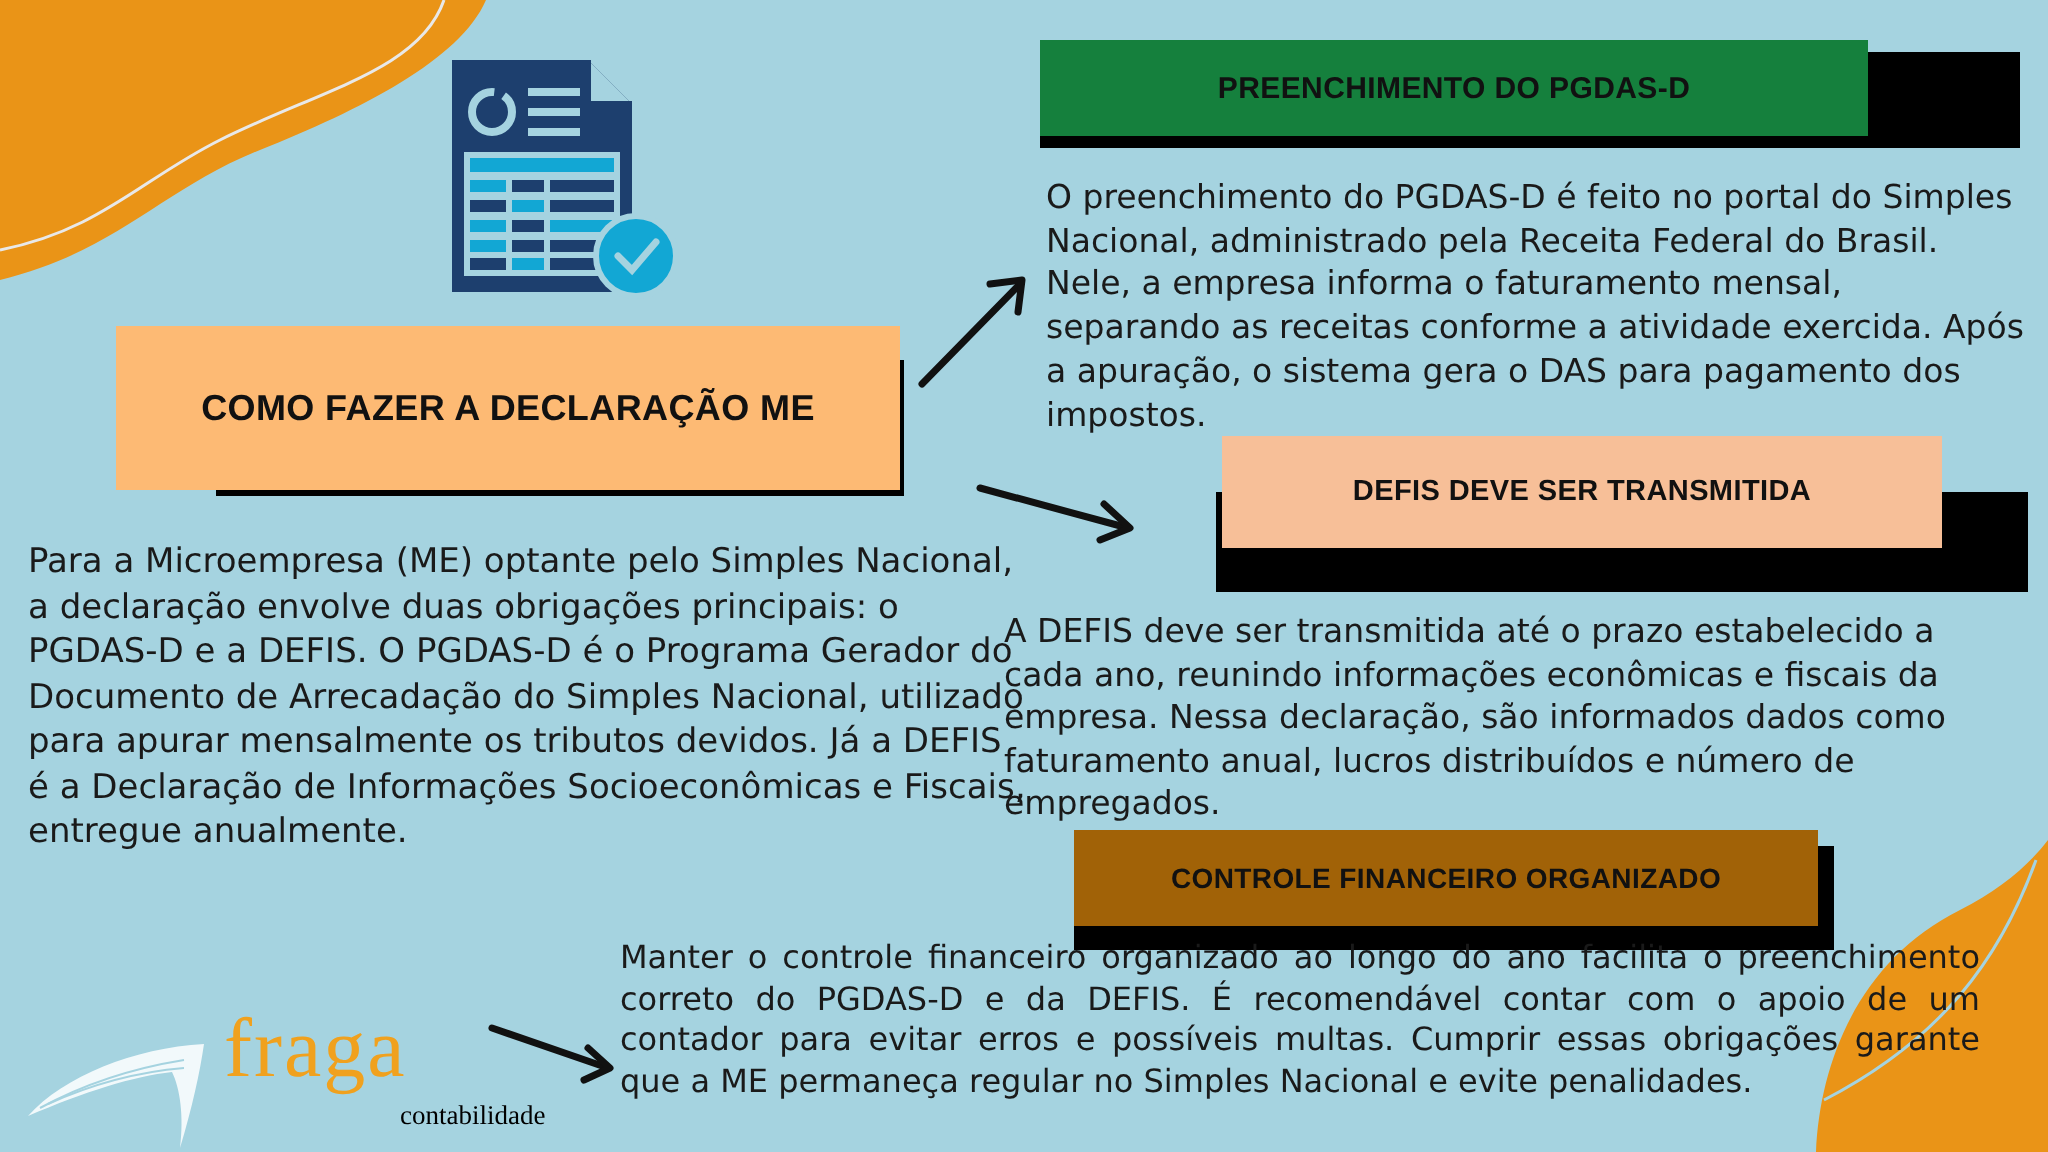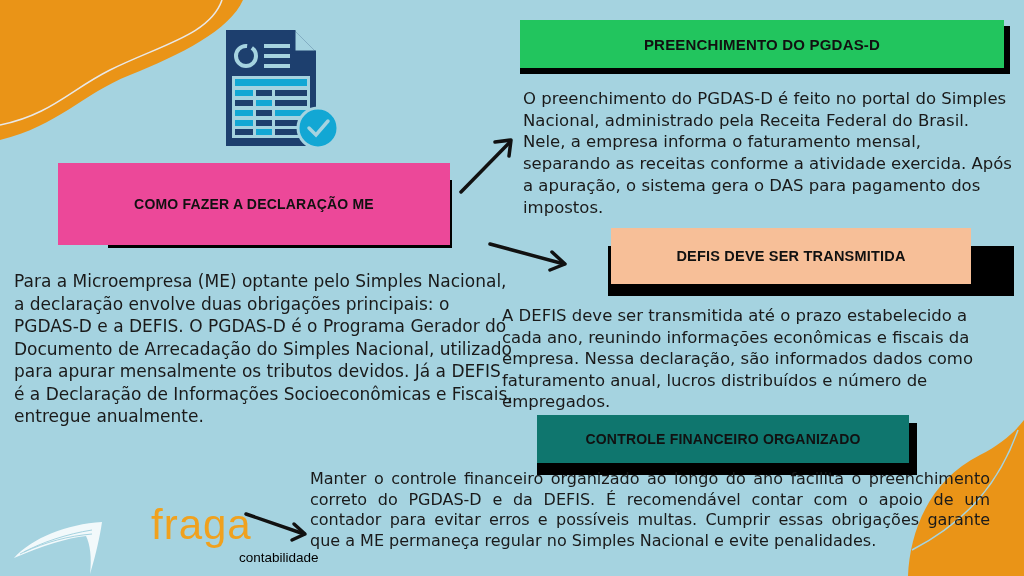--- a/index.html
+++ b/index.html
@@ -3,21 +3,21 @@
 <meta charset="utf-8">
 <style>
   html,body{margin:0;padding:0;}
   body{width:1024px;height:576px;overflow:hidden;position:relative;background:#a5d3e0;font-family:"DejaVu Sans", sans-serif;color:#111;}
   .abs{position:absolute;}
   .blob-tl{left:0;top:0;}
   .title-box{position:absolute;box-sizing:border-box;display:flex;align-items:center;justify-content:center;text-align:center;font-family:"Liberation Sans Narrow","Liberation Sans", sans-serif;font-weight:bold;text-transform:uppercase;color:#111;letter-spacing:0.2px;}
   .shadow{position:absolute;background:#000;}
   .body-text{position:absolute;font-size:16.5px;line-height:22px;color:#1a1a1a;}
   .justify{text-align:justify;text-align-last:left;}
-  .logo-word{position:absolute;color:#f0a11e;font-family:Liberation Sans, sans-serif;margin-left:39px;}
+  .logo-word{position:absolute;color:#f0a11e;font-family:Liberation Serif, serif;}
 </style>
 </head>
 <body>
 
 <svg class="abs blob-tl" width="260" height="150" viewBox="0 0 260 150">
   <path d="M0,0 L243,0 C230,30 180,55 130,75 C80,95 60,125 0,140 Z" fill="#ea9417"></path>
   <path d="M0,125 C50,115 70,90 110,70 C160,45 210,35 222,0" stroke="#e8e8e8" stroke-width="1.5" fill="none"></path>
 </svg>
 
 <svg class="abs" style="left:900px;top:420px;" width="124" height="156" viewBox="0 0 124 156">
@@ -49,40 +49,40 @@
       <rect x="51" y="92" width="32" height="6" fill="#1d3f6e"></rect>
     <rect x="11" y="101" width="18" height="6" fill="#1d3f6e"></rect>
       <rect x="32" y="101" width="16" height="6" fill="#12a7d4"></rect>
       <rect x="51" y="101" width="32" height="6" fill="#1d3f6e"></rect>
   </g>
   <circle cx="94" cy="100" r="20" fill="#12a7d4" stroke="#a5d3e0" stroke-width="3"></circle>
   <path d="M85,100 L92,107 L104,93" stroke="#a5d3e0" stroke-width="3.5" fill="none" stroke-linecap="round"></path>
 </svg>
 
 <div class="shadow" style="left:108px;top:180px;width:344px;height:68px;"></div>
-<div class="title-box" style="left:58px;top:163px;width:392px;height:82px;background:#ec4899;font-size:14px;">
+<div class="title-box" style="left:58px;top:163px;width:392px;height:82px;background:#fdba74;font-size:18px;">
   <span>COMO FAZER A DECLARAÇÃO ME</span>
 </div>
 
 <div class="body-text" style="left:14px;top:270px;width:500px;font-size:17px;line-height:22.5px;">Para a Microempresa (ME) optante pelo Simples Nacional, a declaração envolve duas obrigações principais: o PGDAS-D e a DEFIS. O PGDAS-D é o Programa Gerador do Documento de Arrecadação do Simples Nacional, utilizado para apurar mensalmente os tributos devidos. Já a DEFIS é a Declaração de Informações Socioeconômicas e Fiscais, entregue anualmente.</div>
 
 <div class="shadow" style="left:520px;top:26px;width:490px;height:48px;"></div>
-<div class="title-box" style="left:520px;top:20px;width:484px;height:48px;background:#22c55e;font-size:15px;">
+<div class="title-box" style="left:520px;top:20px;width:414px;height:48px;background:#15803d;font-size:15px;">
   <span>PREENCHIMENTO DO PGDAS-D</span>
 </div>
 <div class="body-text" style="left:523px;top:88px;width:490px;font-size:16.5px;line-height:21.7px;">O preenchimento do PGDAS-D é feito no portal do Simples Nacional, administrado pela Receita Federal do Brasil. Nele, a empresa informa o faturamento mensal, separando as receitas conforme a atividade exercida. Após a apuração, o sistema gera o DAS para pagamento dos impostos.</div>
 
 <div class="shadow" style="left:608px;top:246px;width:406px;height:50px;"></div>
-<div class="title-box" style="left:611px;top:228px;width:360px;height:56px;background:#f7bf98;font-size:14.5px;line-height:20px;flex-direction:column;">
+<div class="title-box" style="left:611px;top:218px;width:360px;height:56px;background:#f7bf98;font-size:14.5px;line-height:20px;flex-direction:column;">
   <span>DEFIS DEVE SER TRANSMITIDA</span>
 </div>
 <div class="body-text" style="left:502px;top:305px;width:503px;font-size:16.5px;line-height:21.5px;">A DEFIS deve ser transmitida até o prazo estabelecido a cada ano, reunindo informações econômicas e fiscais da empresa. Nessa declaração, são informados dados como faturamento anual, lucros distribuídos e número de empregados.</div>
 
 <div class="shadow" style="left:537px;top:423px;width:380px;height:52px;"></div>
-<div class="title-box" style="left:537px;top:415px;width:372px;height:48px;background:#0f766e;font-size:14px;">
+<div class="title-box" style="left:537px;top:415px;width:372px;height:48px;background:#a16207;font-size:14px;">
   <span>CONTROLE FINANCEIRO ORGANIZADO</span>
 </div>
 <div class="body-text justify" style="left:310px;top:469px;width:680px;font-size:16px;line-height:20.6px;">Manter o controle financeiro organizado ao longo do ano facilita o preenchimento correto do PGDAS-D e da DEFIS. É recomendável contar com o apoio de um contador para evitar erros e possíveis multas. Cumprir essas obrigações garante que a ME permaneça regular no Simples Nacional e evite penalidades.</div>
 
 <svg class="abs" style="left:455px;top:130px;" width="70" height="70" viewBox="0 0 70 70">
   <path d="M6,62 L55,12" stroke="#111" stroke-width="3.5" stroke-linecap="round"></path>
   <path d="M40,12 L56,10 L54,26" stroke="#111" stroke-width="3.5" fill="none" stroke-linecap="round" stroke-linejoin="round"></path>
 </svg>
 <svg class="abs" style="left:486px;top:238px;" width="86" height="36" viewBox="0 0 86 36">
   <path d="M4,6 L78,26" stroke="#111" stroke-width="3.5" stroke-linecap="round"></path>

